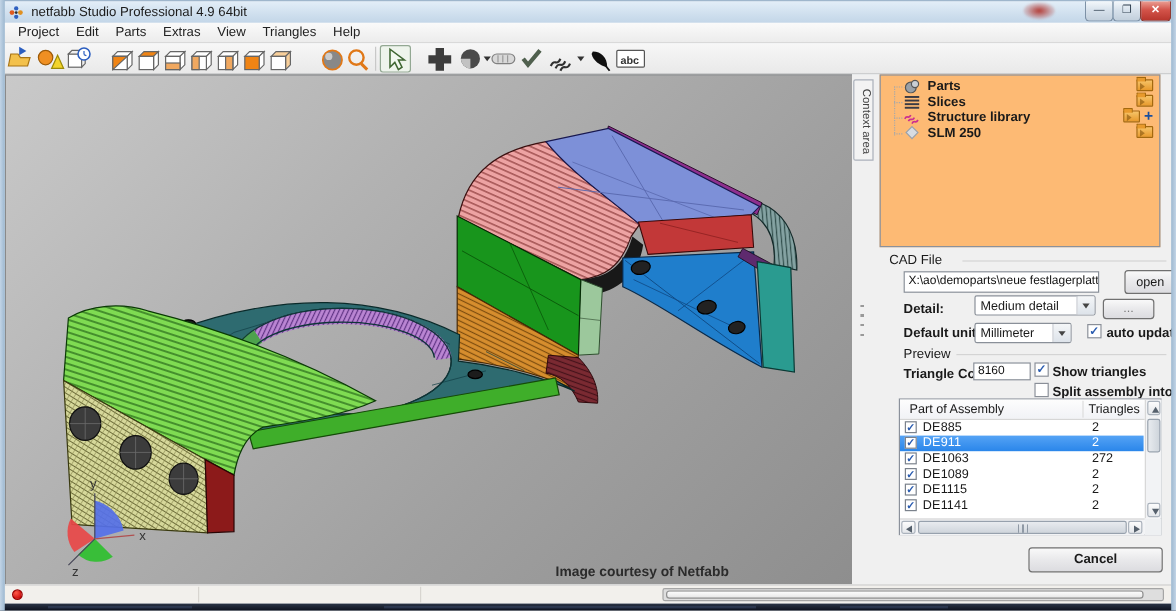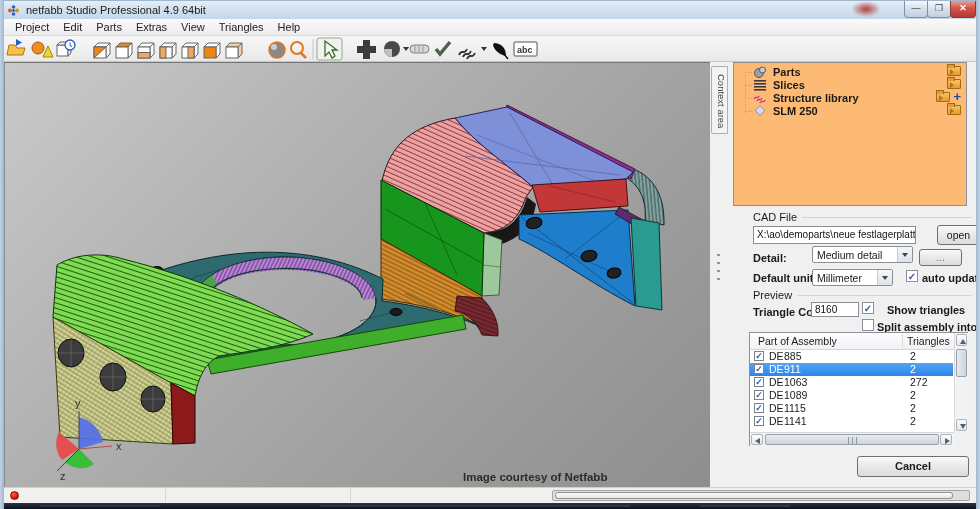--- a/index.html
+++ b/index.html
@@ -415,21 +415,21 @@
         <svg class="ticon" width="14" height="12">
             <rect x="3.5" y="2" width="7" height="7" fill="#d8dce2" stroke="#9aa2ac" transform="rotate(45 7 5.5)"></rect>
           </svg>
         <span class="tlabel">SLM 250</span>
         <span class="ricons">
             <span class="folder"></span>
           </span>
       </div>
     </div>
 
-    <span class="grplabel" style="left:43px; top:149px">CAD File</span>
+    <span class="grplabel" style="left:31px; top:149px">CAD File</span>
     <div class="grpline" style="left:92px; top:155px"></div>
 
     <div class="field" style="left:43px; top:164px; width:163px; height:18px">X:\ao\demoparts\neue festlagerplatte 2.0.IGS</div>
     <div class="btn" style="left:227px; top:163px; width:43px; height:20px; line-height:18px">open</div>
 
     <span class="lbl" style="left:43px; top:190px">Detail:</span>
     <div class="combo" style="left:102px; top:184px; width:101px; height:17px">
       <span class="cv">Medium detail</span>
         <span class="carr"></span>
     </div>
@@ -442,21 +442,21 @@
     </div>
     <span class="cb" style="left:196px; top:208px">✓</span>
     <span class="lbl" style="left:212px; top:210px">auto update</span>
 
     <span class="grplabel" style="left:43px; top:227px">Preview</span>
     <div class="grpline" style="left:87px; top:233px"></div>
 
     <span class="lbl" style="left:43px; top:244px">Triangle Count:</span>
     <div class="field" style="left:101px; top:240px; width:48px; height:15px; padding-top:1px">8160</div>
     <span class="cb" style="left:152px; top:240px">✓</span>
-    <span class="lbl" style="left:177px; top:242px">Show triangles</span>
+    <span class="lbl" style="left:167px; top:242px">Show triangles</span>
     <span class="cb" style="left:152px; top:257px"></span>
     <span class="lbl" style="left:167px; top:259px">Split assembly into parts</span>
 
     <div class="tbl">
       <div class="thead">
         <span class="th1">Part of Assembly</span>
         <span class="thsep"></span>
         <span class="th2">Triangles</span>
       </div>
 

